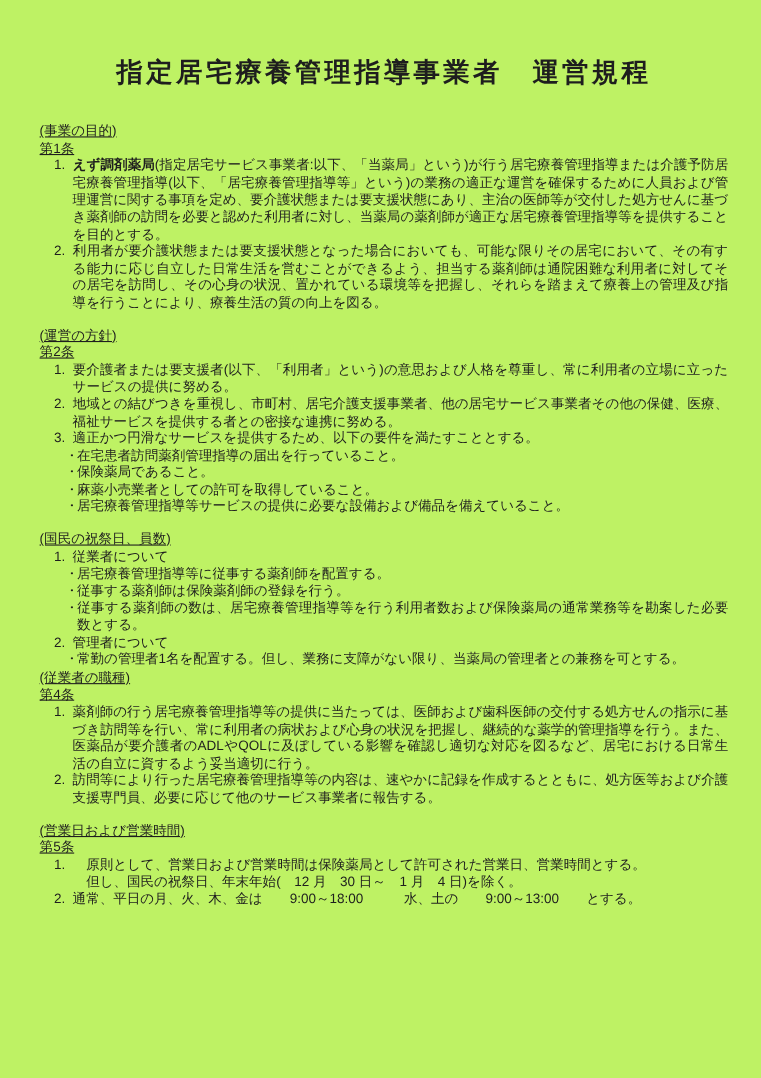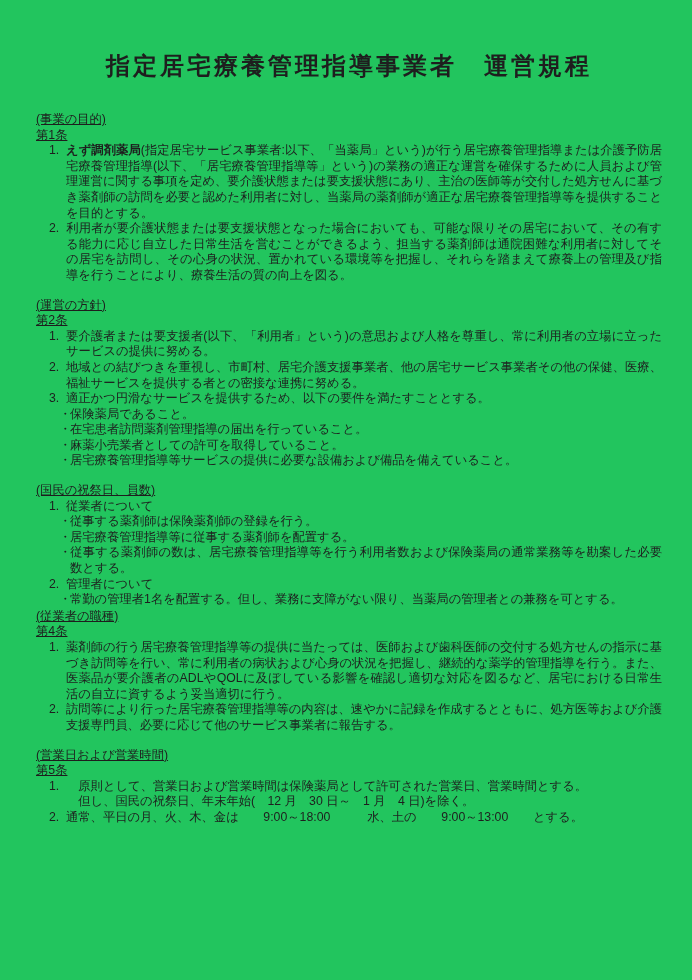--- a/index.html
+++ b/index.html
@@ -1,21 +1,21 @@
 <!DOCTYPE html>
 <html lang="ja"><head>
 <meta charset="utf-8">
 <style>
   html, body { margin: 0; padding: 0; background: #e8e8e8; }
   .page {
     position: relative;
     width: 692px;
     height: 980px;
     margin: 0 auto;
-    background: #22c55e;
+    background: #bef264;
     box-sizing: border-box;
     padding: 50px 30px 0 36px;
     font-family: "Liberation Sans", sans-serif;
     color: #1e1e1e;
     overflow: hidden;
   }
   .doc-title {
     text-align: center;
     font-size: 24px;
     font-weight: 600;
@@ -60,30 +60,30 @@
         <div class="sec-article">第1条</div>
         <div class="item num"><span class="label">1.</span><b>えず調剤薬局</b>(指定居宅サービス事業者:以下、「当薬局」という)が行う居宅療養管理指導または介護予防居宅療養管理指導(以下、「居宅療養管理指導等」という)の業務の適正な運営を確保するために人員および管理運営に関する事項を定め、要介護状態または要支援状態にあり、主治の医師等が交付した処方せんに基づき薬剤師の訪問を必要と認めた利用者に対し、当薬局の薬剤師が適正な居宅療養管理指導等を提供することを目的とする。</div>
         <div class="item num"><span class="label">2.</span>利用者が要介護状態または要支援状態となった場合においても、可能な限りその居宅において、その有する能力に応じ自立した日常生活を営むことができるよう、担当する薬剤師は通院困難な利用者に対してその居宅を訪問し、その心身の状況、置かれている環境等を把握し、それらを踏まえて療養上の管理及び指導を行うことにより、療養生活の質の向上を図る。</div>
       </section>
       <section class="doc-section">
         <div class="sec-heading">(運営の方針)</div>
         <div class="sec-article">第2条</div>
         <div class="item num"><span class="label">1.</span>要介護者または要支援者(以下、「利用者」という)の意思および人格を尊重し、常に利用者の立場に立ったサービスの提供に努める。</div>
         <div class="item num"><span class="label">2.</span>地域との結びつきを重視し、市町村、居宅介護支援事業者、他の居宅サービス事業者その他の保健、医療、福祉サービスを提供する者との密接な連携に努める。</div>
         <div class="item num"><span class="label">3.</span>適正かつ円滑なサービスを提供するため、以下の要件を満たすこととする。</div>
+        <div class="item bullet"><span class="label">・</span>在宅患者訪問薬剤管理指導の届出を行っていること。</div>
         <div class="item bullet"><span class="label">・</span>保険薬局であること。</div>
-        <div class="item bullet"><span class="label">・</span>在宅患者訪問薬剤管理指導の届出を行っていること。</div>
         <div class="item bullet"><span class="label">・</span>麻薬小売業者としての許可を取得していること。</div>
         <div class="item bullet"><span class="label">・</span>居宅療養管理指導等サービスの提供に必要な設備および備品を備えていること。</div>
       </section>
       <section class="doc-section">
         <div class="sec-heading">(国民の祝祭日、員数)</div>
         <div class="item num"><span class="label">1.</span>従業者について</div>
+        <div class="item bullet"><span class="label">・</span>居宅療養管理指導等に従事する薬剤師を配置する。</div>
         <div class="item bullet"><span class="label">・</span>従事する薬剤師は保険薬剤師の登録を行う。</div>
-        <div class="item bullet"><span class="label">・</span>居宅療養管理指導等に従事する薬剤師を配置する。</div>
         <div class="item bullet"><span class="label">・</span>従事する薬剤師の数は、居宅療養管理指導等を行う利用者数および保険薬局の通常業務等を勘案した必要数とする。</div>
         <div class="item num"><span class="label">2.</span>管理者について</div>
         <div class="item bullet"><span class="label">・</span>常勤の管理者1名を配置する。但し、業務に支障がない限り、当薬局の管理者との兼務を可とする。</div>
       </section>
       <section class="doc-section">
         <div class="sec-heading">(従業者の職種)</div>
         <div class="sec-article">第4条</div>
         <div class="item num"><span class="label">1.</span>薬剤師の行う居宅療養管理指導等の提供に当たっては、医師および歯科医師の交付する処方せんの指示に基づき訪問等を行い、常に利用者の病状および心身の状況を把握し、継続的な薬学的管理指導を行う。また、医薬品が要介護者のADLやQOLに及ぼしている影響を確認し適切な対応を図るなど、居宅における日常生活の自立に資するよう妥当適切に行う。</div>
         <div class="item num"><span class="label">2.</span>訪問等により行った居宅療養管理指導等の内容は、速やかに記録を作成するとともに、処方医等および介護支援専門員、必要に応じて他のサービス事業者に報告する。</div>
       </section>

